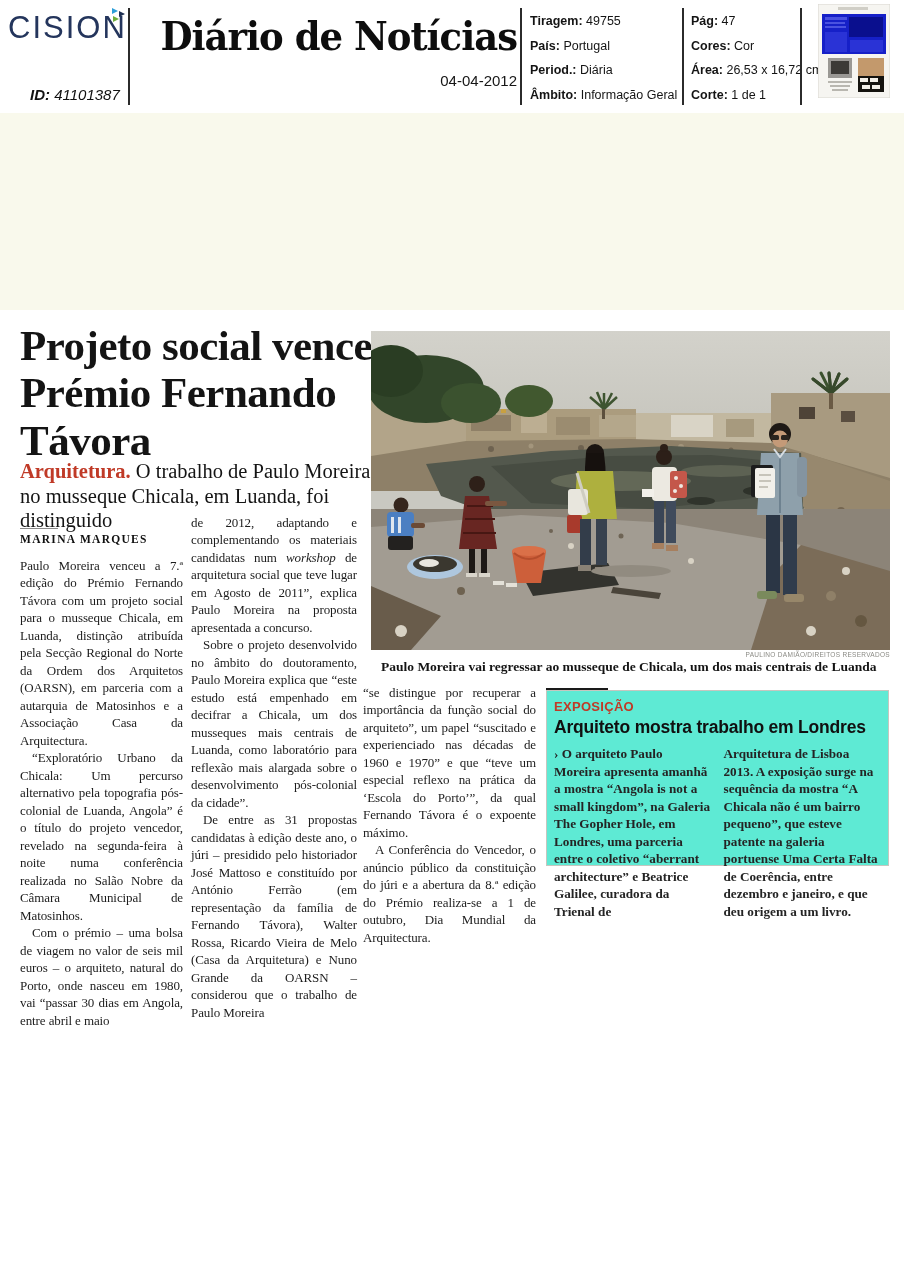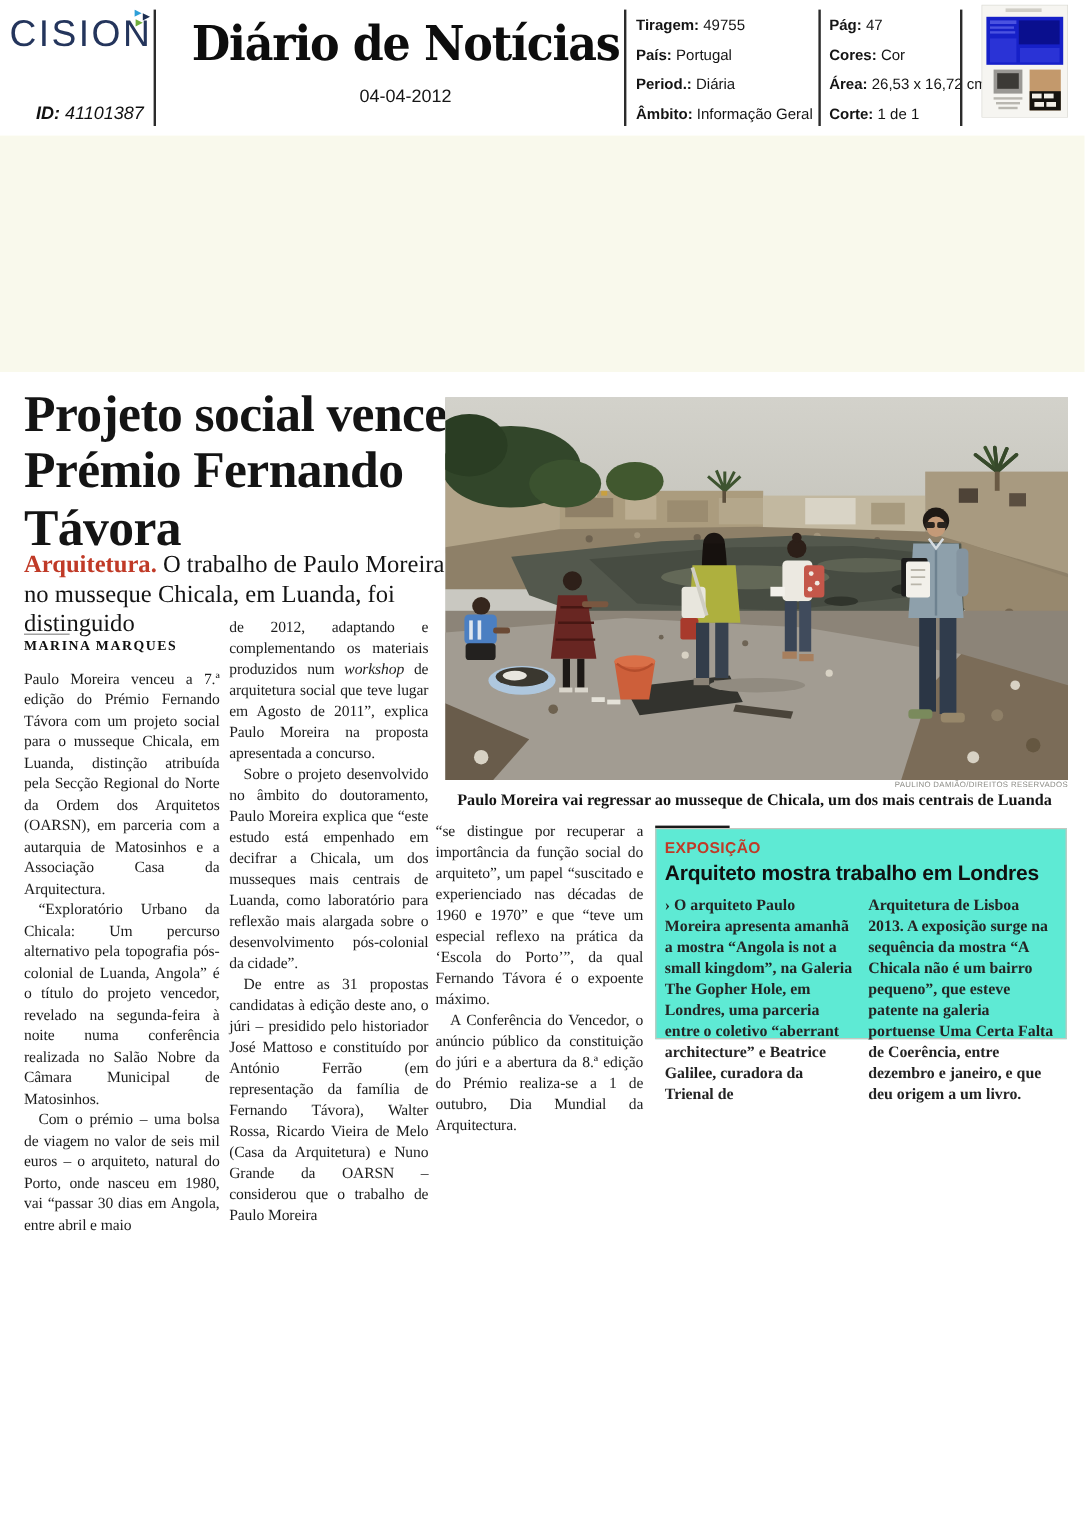--- a/index.html
+++ b/index.html
@@ -10,21 +10,21 @@
   }
   
   .topbar { position:absolute; left:0; top:0; width:824px; height:113px; background:#fff; }
   .cision-logo { position:absolute; left:8px; top:10px; font-family:"Liberation Sans", sans-serif;
     font-size:31px; color:#24355c; letter-spacing:2px; font-weight:400; }
   .cision-marks { position:absolute; left:112px; top:8px; }
   .clip-id { position:absolute; left:30px; top:86px; font-family:"Liberation Sans", sans-serif; font-size:15px; color:#111;font-style:italic; }
   .clip-id b { font-weight:bold; }
   .vdiv { position:absolute; top:8px; width:2px; height:97px; background:#2b2b2b; }
   .d1 { left:128px; } .d2 { left:520px; } .d3 { left:682px; } .d4 { left:800px; }
-  .masthead-block { position:absolute; left:147px; top:0; width:382px; text-align:center; }
+  .masthead-block { position:absolute; left:135px; top:0; width:382px; text-align:right; }
   .masthead { margin-top:14px; font-family:"DejaVu Serif", serif; font-weight:900; font-size:37px;
     color:#0d0d0d; letter-spacing:-1px; transform:scaleY(1.08); }
   .clip-date { margin-top:14px; font-family:"Liberation Sans", sans-serif; font-size:15px; color:#161616; }
   .meta-col { position:absolute; top:14px; font-family:"Liberation Sans", sans-serif; font-size:12.5px; color:#141414; }
   .meta-col .mrow { margin-bottom:10.5px; white-space:nowrap; }
   .meta-col .mrow b { font-weight:bold; }
   .mc1 { left:530px; } .mc2 { left:691px; }
   .thumb { position:absolute; left:818px; top:4px; width:72px; height:94px; }
   
   .cream { position:absolute; left:0; top:113px; width:904px; height:197px; background:#f9f9ec; }
@@ -143,21 +143,21 @@
   <div class="byline-rule"></div>
   <div class="byline">MARINA MARQUES</div>
 
   <div class="col col1">
     <p>Paulo Moreira venceu a 7.ª edição do Prémio Fernando Távora com um projeto social para o musseque Chicala, em Luanda, distinção atribuída pela Secção Regional do Norte da Ordem dos Arquitetos (OARSN), em parceria com a autarquia de Matosinhos e a Associação Casa da Arquitectura.</p>
     <p>“Exploratório Urbano da Chicala: Um percurso alternativo pela topografia pós-colonial de Luanda, Angola” é o título do projeto vencedor, revelado na segunda-feira à noite numa conferência realizada no Salão Nobre da Câmara Municipal de Matosinhos.</p>
     <p>Com o prémio – uma bolsa de viagem no valor de seis mil euros – o arquiteto, natural do Porto, onde nasceu em 1980, vai “passar 30 dias em Angola, entre abril e maio</p>
   </div>
 
   <div class="col col2">
-    <p><span>de 2012, adaptando e complementando os materiais produzidos num </span><span class="it">workshop</span><span> de arquitetura social que teve lugar em Agosto de 2011”, explica Paulo Moreira na proposta apresentada a concurso.</span></p>
+    <p><span>de 2012, adaptando e complementando os materiais candidatas num </span><span class="it">workshop</span><span> de arquitetura social que teve lugar em Agosto de 2011”, explica Paulo Moreira na proposta apresentada a concurso.</span></p>
     <p>Sobre o projeto desenvolvido no âmbito do doutoramento, Paulo Moreira explica que “este estudo está empenhado em decifrar a Chicala, um dos musseques mais centrais de Luanda, como laboratório para reflexão mais alargada sobre o desenvolvimento pós-colonial da cidade”.</p>
     <p>De entre as 31 propostas candidatas à edição deste ano, o júri – presidido pelo historiador José Mattoso e constituído por António Ferrão (em representação da família de Fernando Távora), Walter Rossa, Ricardo Vieira de Melo (Casa da Arquitetura) e Nuno Grande da OARSN – considerou que o trabalho de Paulo Moreira</p>
   </div>
 
   <div class="col col3">
     <p>“se distingue por recuperar a importância da função social do arquiteto”, um papel “suscitado e experienciado nas décadas de 1960 e 1970” e que “teve um especial reflexo na prática da ‘Escola do Porto’”, da qual Fernando Távora é o expoente máximo.</p>
     <p>A Conferência do Vencedor, o anúncio público da constituição do júri e a abertura da 8.ª edição do Prémio realiza-se a 1 de outubro, Dia Mundial da Arquitectura.</p>
   </div>
 
   <div class="photo">

